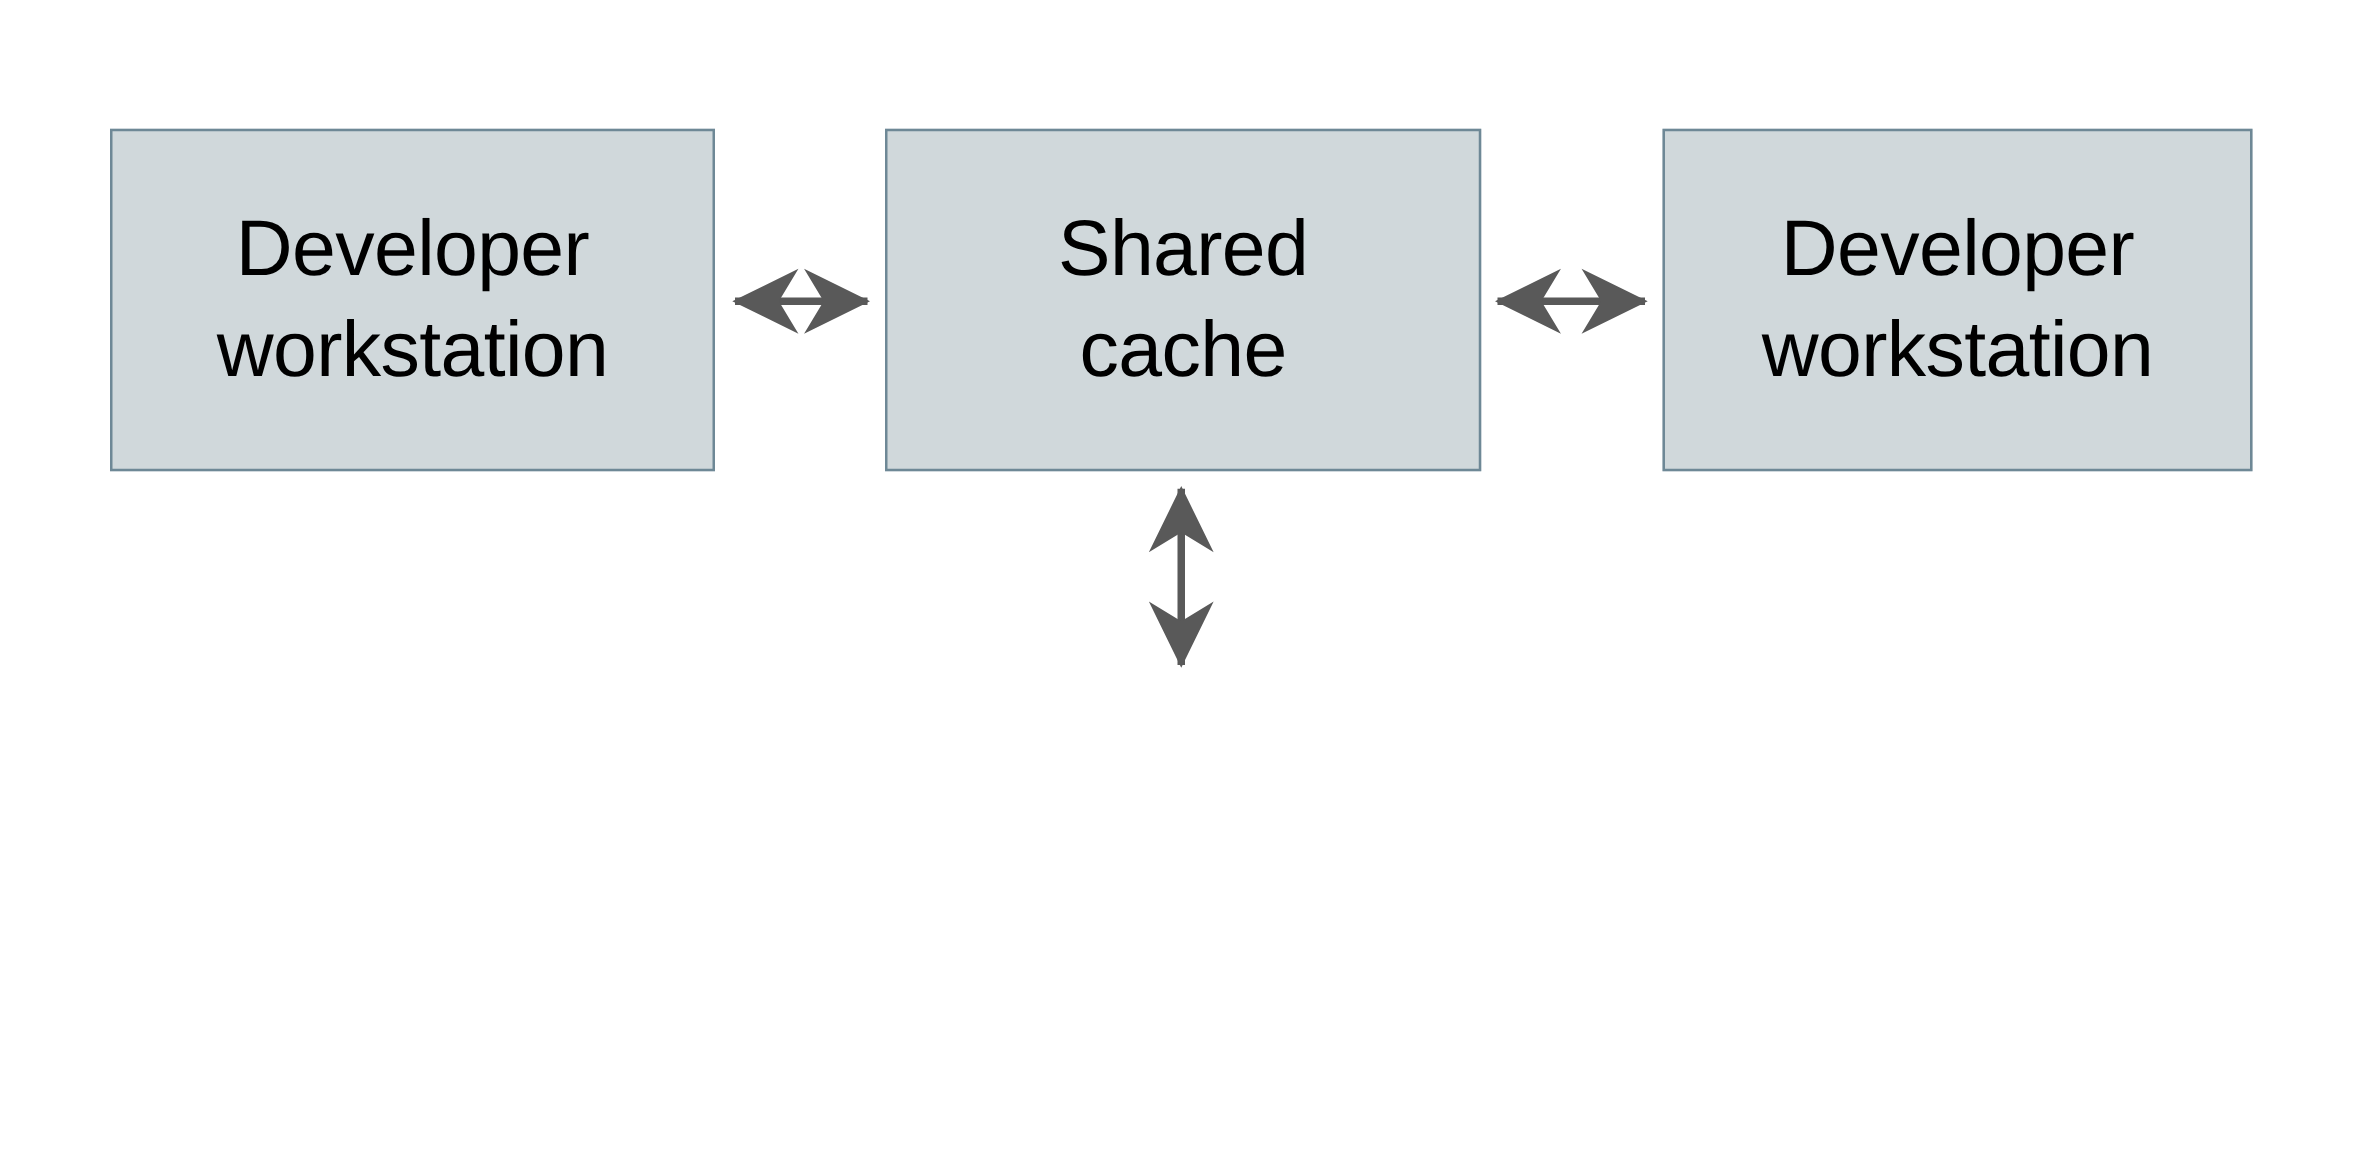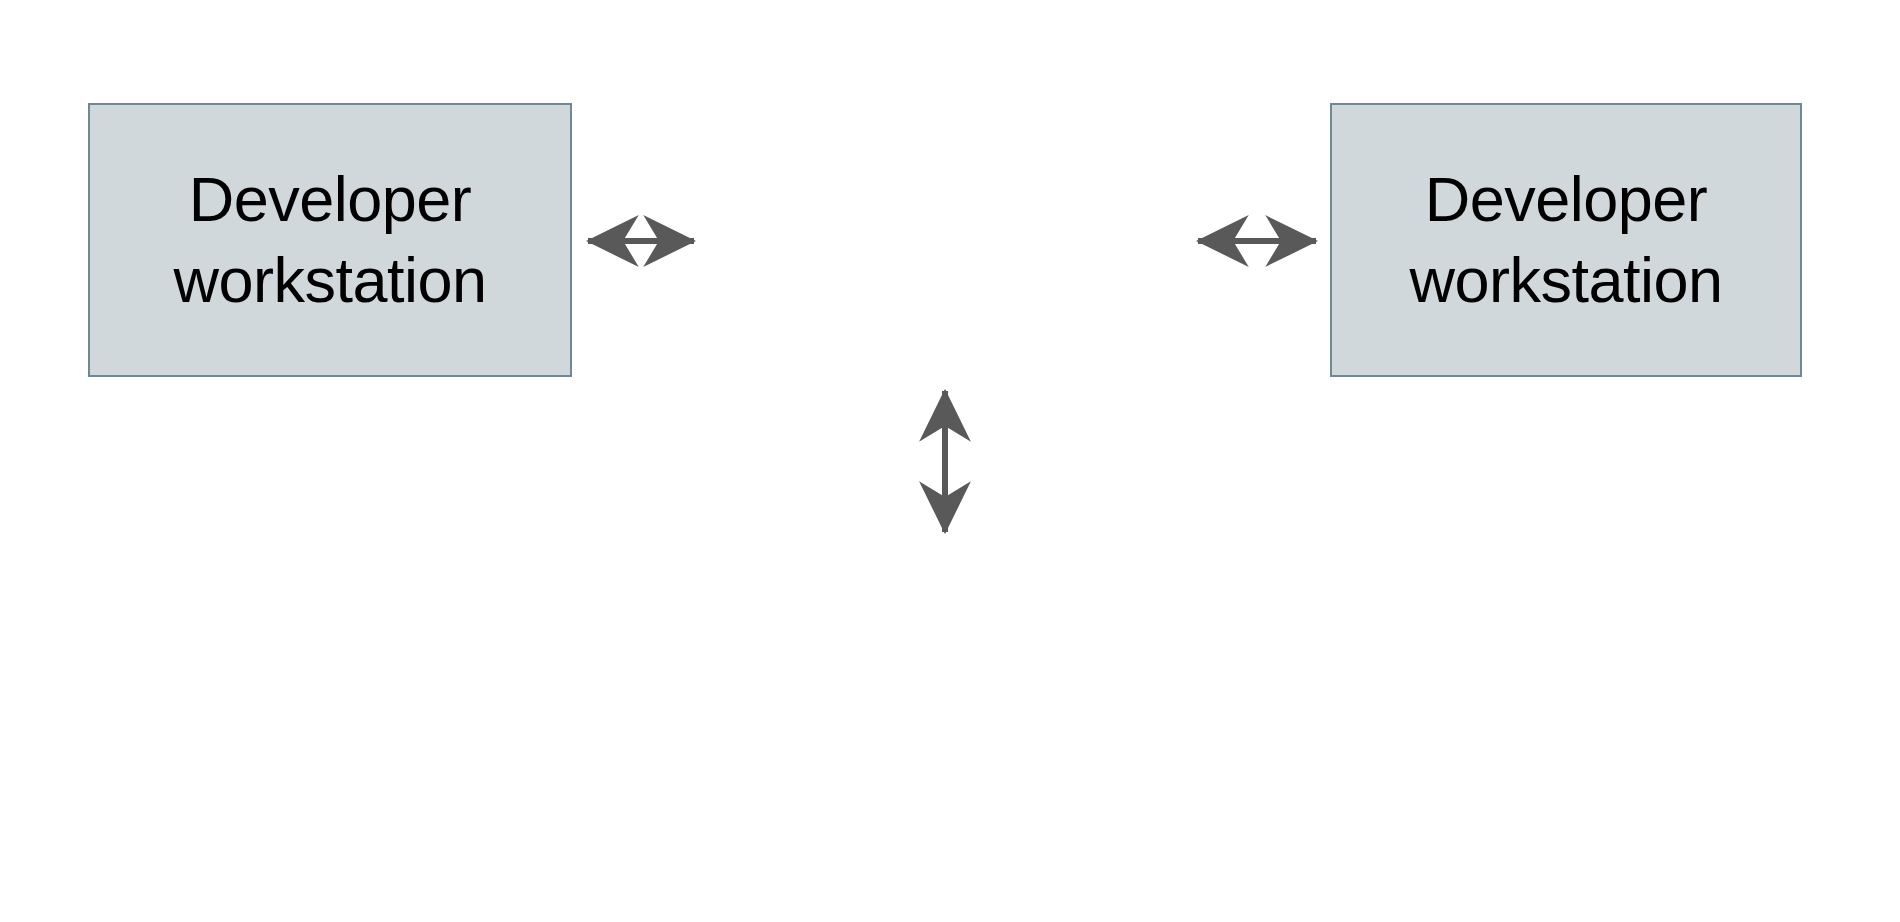--- a/index.html
+++ b/index.html
@@ -82,20 +82,24 @@
     <g>
       <line x1="945" y1="391" x2="945" y2="532" stroke="#595959" stroke-width="6" marker-start="url(#arrow-right)" marker-end="url(#arrow-right)"></line>
     </g>
   </svg>
 
   <div class="node-box" id="box-dev-left">
     <span class="node-label">Developer
 workstation</span>
   </div>
 
+  <div class="node-box" id="box-shared-cache">
+    <span class="node-label">Shared
+cache</span>
+  </div>
 
   <div class="node-box" id="box-dev-right">
     <span class="node-label">Developer
 workstation</span>
   </div>
 
 
 </div>
 
 </body></html>

